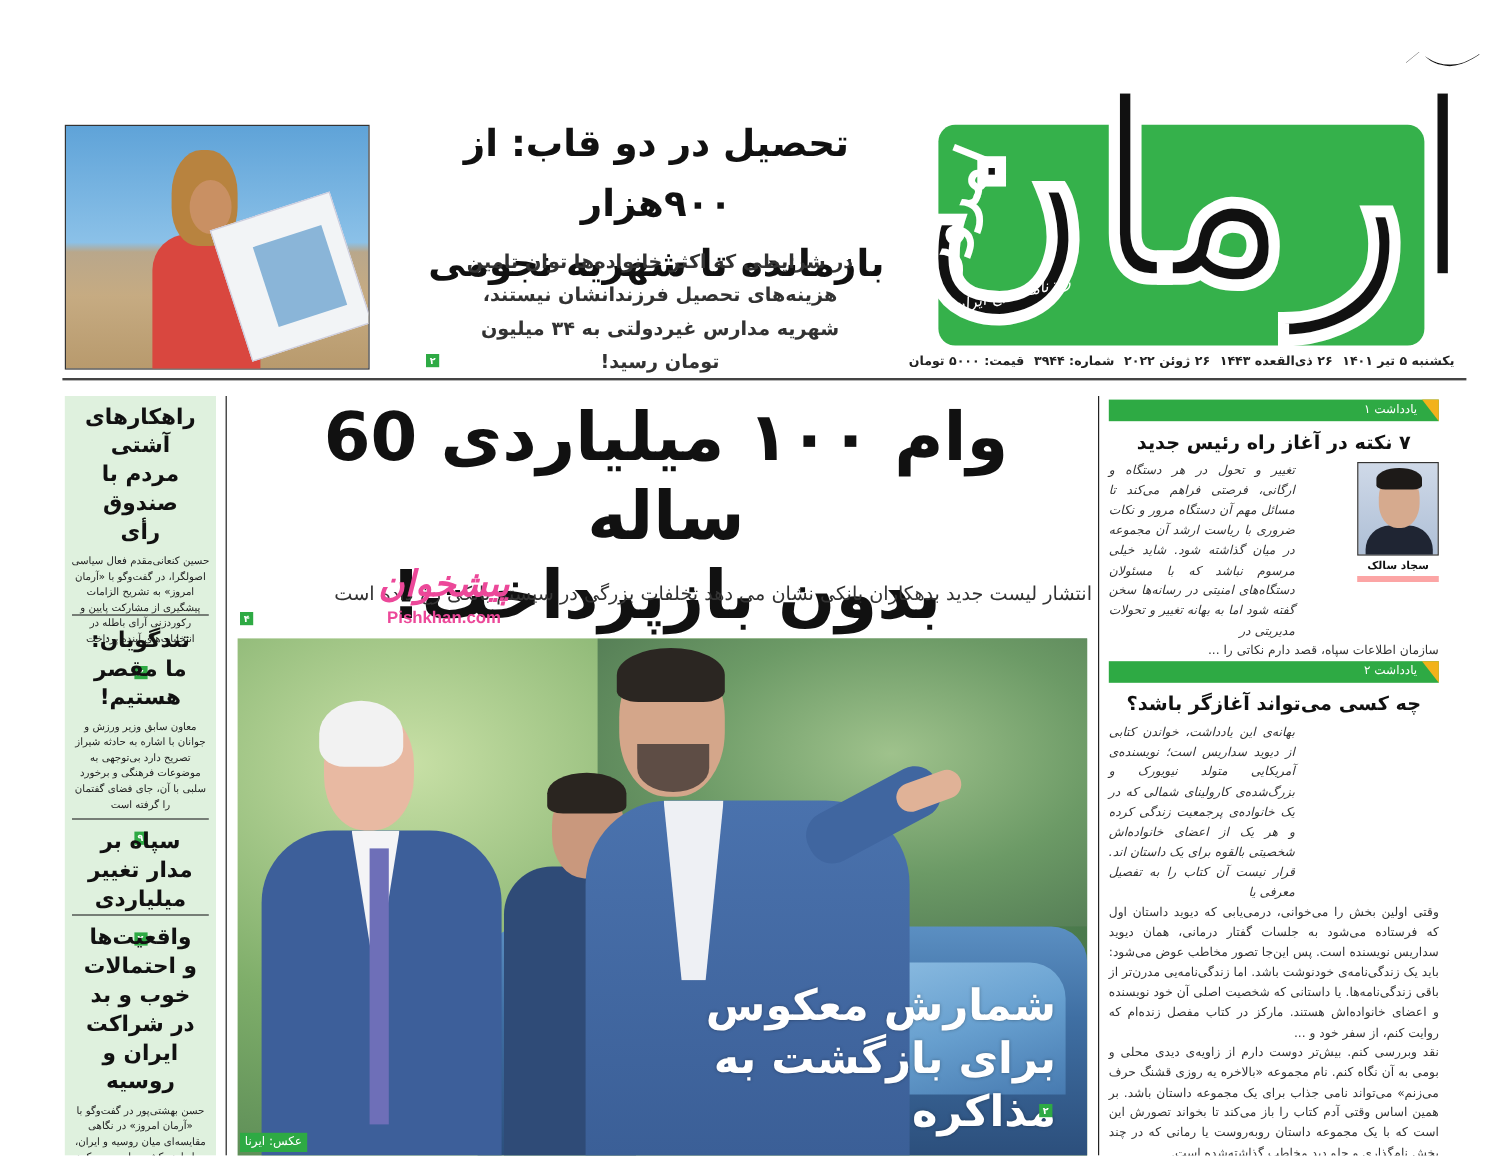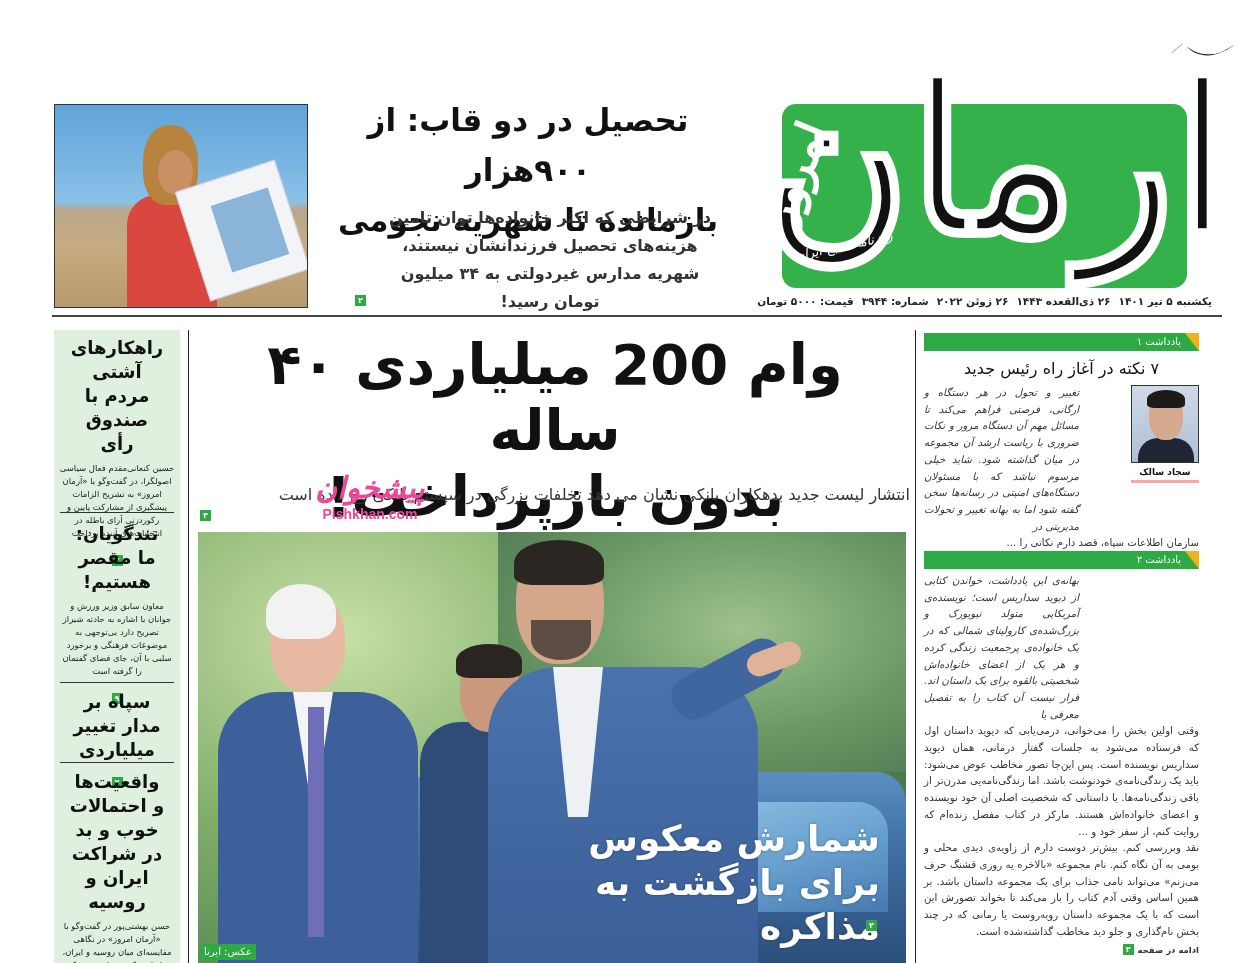--- a/index.html
+++ b/index.html
@@ -10,21 +10,21 @@
   .logo-green { position: absolute; left: 782px; top: 104px; width: 405px; height: 184px; background: #35b14b; border-radius: 14px; }
   .logo-main { position: absolute; left: 840px; top: 30px; width: 390px; height: 260px; font-family: "DejaVu Serif", serif; font-weight: bold; font-size: 200px; line-height: 260px; color: #111; text-align: center; letter-spacing: -10px; transform: scaleY(1.05); -webkit-text-stroke: 3px #fff; }
   .logo-emrooz { position: absolute; left: 790px; top: 118px; width: 80px; height: 110px; color: #fff; font-family: "DejaVu Serif", serif; font-weight: bold; font-size: 46px; line-height: 46px; text-align: center; transform: rotate(-68deg); transform-origin: center; }
   .logo-tagline { position: absolute; left: 790px; top: 238px; width: 110px; height: 30px; color: #fff; font-size: 13px; font-style: italic; text-align: center; transform: rotate(-12deg); }
   .dateline { position: absolute; left: 782px; top: 293px; width: 430px; height: 16px; font-size: 10.5px; font-weight: bold; color: #222; display: flex; flex-direction: row; justify-content: flex-start; align-items: center; gap: 4px; white-space: nowrap; }
   .sq { display: inline-block; width: 7px; height: 7px; background: #35b14b; }
 
   .top-rule { position: absolute; left: 52px; top: 315px; width: 1170px; height: 2px; background: #444; }
 
   
-  .teaser-head { position: absolute; left: 328px; top: 95px; width: 400px; font-size: 31px; line-height: 50px; font-weight: bold; text-align: center; color: #111; }
+  .teaser-head { position: absolute; left: 347px; top: 95px; width: 400px; font-size: 31px; line-height: 50px; font-weight: bold; text-align: center; color: #111; }
   .teaser-sub { position: absolute; left: 380px; top: 204px; width: 340px; font-size: 16px; line-height: 28px; text-align: center; color: #333; font-weight: bold; }
   .pg-badge { display: inline-block; background: #2eaa44; color: #fff; font-size: 8px; font-weight: bold; width: 11px; height: 11px; line-height: 11px; text-align: center; }
   .teaser-badge { position: absolute; left: 355px; top: 295px; }
 
   .girl-photo { position: absolute; left: 54px; top: 104px; width: 254px; height: 204px; border: 1px solid #333; overflow: hidden;
      background: linear-gradient(180deg, #5fa3d8 0%, #8bc1e8 48%, #b9a78b 52%, #c6ab82 70%, #b89a6d 100%); }
   .girl-body { position: absolute; left: 72px; top: 90px; width: 90px; height: 115px; background: #d9473f; border-radius: 30px 30px 0 0; }
   .girl-head { position: absolute; left: 88px; top: 20px; width: 55px; height: 80px; background: #b8833f; border-radius: 45% 45% 40% 40%; }
   .girl-face { position: absolute; left: 103px; top: 45px; width: 35px; height: 45px; background: #c99063; border-radius: 50%; }
   .girl-papers { position: absolute; left: 135px; top: 68px; width: 105px; height: 115px; background: #f2f4f6; transform: rotate(-18deg); border: 1px solid #ccd; }
@@ -69,25 +69,25 @@
   .mp-arm { position: absolute; left: 470px; top: 125px; width: 120px; height: 44px; background: #4066a0; transform: rotate(-28deg); border-radius: 20px; }
   .mp-hand { position: absolute; left: 548px; top: 115px; width: 56px; height: 24px; background: #e0b297; transform: rotate(-20deg); border-radius: 12px; }
   .photo-caption { position: absolute; left: 342px; top: 285px; width: 340px; text-align: right; color: #fff; font-weight: bold; font-size: 36px; line-height: 44px; text-shadow: 0 0 3px rgba(0,0,0,.35); }
   .photo-badge { position: absolute; left: 668px; top: 388px; }
   .photo-credit { position: absolute; left: 2px; top: 412px; background: #2eaa44; color: #fff; font-size: 10px; line-height: 16px; padding: 0 4px; }
 
   
   .note { position: absolute; left: 924px; width: 275px; }
   .note-bar { height: 18px; background: #2eaa44; color: #fff; font-size: 10px; line-height: 18px; padding-right: 18px; position: relative; }
   .note-bar::after { content: ""; position: absolute; right: 0; top: 0; border-top: 18px solid #f2b21b; border-left: 14px solid transparent; }
-  .note-title { font-weight: normal; font-size: 16px; line-height: 24px; text-align: center; margin-top: 6px; }
+  .note-title { font-weight: bold; font-size: 16px; line-height: 24px; text-align: center; margin-top: 6px; }
   .note-wrap { position: relative; margin-top: 4px; }
   .note-portrait { position: absolute; right: 0; top: 0; width: 68px; }
   .note-portrait .pic { width: 68px; height: 78px; border: 1px solid #333; position: relative; overflow: hidden; }
-  .note-portrait .name { font-size: 9px; font-weight: bold; text-align: center; margin-top: 4px; padding-bottom: 3px; border-bottom: 3px solid #fca5a5; }
+  .note-portrait .name { font-size: 9px; font-weight: bold; text-align: center; margin-top: 4px; padding-bottom: 3px; border-bottom: 5px solid #fca5a5; }
   .note-text { font-size: 10.2px; line-height: 16.7px; color: #333; text-align: justify; }
   .note-text .indent { padding-right: 120px; font-style: italic; }
   .cont { font-size: 8.5px; font-weight: bold; color: #333; margin-top: 4px; display: flex; align-items: center; gap: 4px; }
 
   .pic1 { background: linear-gradient(180deg, #cfd9e8 0%, #aebfd6 100%); }
   .pic1 .h { position: absolute; left: 17px; top: 8px; width: 34px; height: 46px; background: #d6aa8e; border-radius: 45%; }
   .pic1 .hr { position: absolute; left: 15px; top: 4px; width: 38px; height: 18px; background: #1d1a18; border-radius: 50% 50% 20% 20%; }
   .pic1 .b { position: absolute; left: 6px; top: 52px; width: 56px; height: 30px; background: #1f2533; border-radius: 20px 20px 0 0; }
   .pic2 { background: #f1f1ef; }
   .pic2 .h { position: absolute; left: 17px; top: 14px; width: 34px; height: 46px; background: #e1b59c; border-radius: 45%; }
@@ -155,21 +155,21 @@
   <div class="lc-item" style="top:440px;">
     <div class="lc-title" style="padding:0 14px;">واقعیت‌ها و احتمالات خوب و بد در شراکت ایران و روسیه</div>
     <div class="lc-body">حسن بهشتی‌پور در گفت‌وگو با «آرمان امروز» در نگاهی مقایسه‌ای میان روسیه و ایران، روابط دو کشور را بررسی کرد</div>
 
   </div>
 </div>
 <div class="col-divider"></div>
 <div class="col-divider2"></div>
 
 <div class="main-head">
-  <div>وام 200 میلیاردی ۴۰ ساله</div>
+  <div>وام ۱۰۰ میلیاردی 60 ساله</div>
   <div>بدون بازپرداخت!</div>
 </div>
 <div class="main-sub">انتشار لیست جدید بدهکاران بانکی نشان می دهد تخلفات بزرگی در سیستم بانکی رخ داده است</div>
 <span class="pg-badge main-badge">۴</span>
 
 <div class="main-photo">
   <div class="mp-foliage"></div>
   <div class="mp-car"></div>
   <div class="mp-window"></div>
   <div class="mp-man1-body"></div>
@@ -223,20 +223,21 @@
       <span>ادامه در صفحه</span>
       <span class="pg-badge">۲</span>
     </div>
   </div>
 </div>
 
 <div class="note" style="top:551px;">
   <div class="note-bar">
     <span>یادداشت ۲</span>
   </div>
+  <div class="note-title">چه کسی می‌تواند آغازگر باشد؟</div>
   <div class="note-wrap">
     <div class="note-text">
       <div class="indent">بهانه‌ی این یادداشت، خواندن کتابی از دیوید سداریس است؛ نویسنده‌ی آمریکایی متولد نیویورک و بزرگ‌شده‌ی کارولینای شمالی که در یک خانواده‌ی پرجمعیت زندگی کرده و هر یک از اعضای خانواده‌اش شخصیتی بالقوه برای یک داستان اند. قرار نیست آن کتاب را به تفصیل معرفی یا</div>
       <div>وقتی اولین بخش را می‌خوانی، درمی‌یابی که دیوید داستان اول که فرستاده می‌شود به جلسات گفتار درمانی، همان دیوید سداریس نویسنده است. پس این‌جا تصور مخاطب عوض می‌شود: باید یک زندگی‌نامه‌ی خودنوشت باشد. اما زندگی‌نامه‌یی مدرن‌تر از باقی زندگی‌نامه‌ها. یا داستانی که شخصیت اصلی آن خود نویسنده و اعضای خانواده‌اش هستند. مارکز در کتاب مفصل زنده‌ام که روایت کنم، از سفر خود و ...</div>
       <div>نقد وبررسی کنم. بیش‌تر دوست دارم از زاویه‌ی دیدی محلی و بومی به آن نگاه کنم. نام مجموعه «بالاخره یه روزی قشنگ حرف می‌زنم» می‌تواند نامی جذاب برای یک مجموعه داستان باشد. بر همین اساس وقتی آدم کتاب را باز می‌کند تا بخواند تصورش این است که با یک مجموعه داستان روبه‌روست یا رمانی که در چند بخش نام‌گذاری و جلو دید مخاطب گذاشته‌شده است.</div>
     </div>
     <div class="cont">
       <span>ادامه در صفحه</span>
       <span class="pg-badge">۲</span>
     </div>

